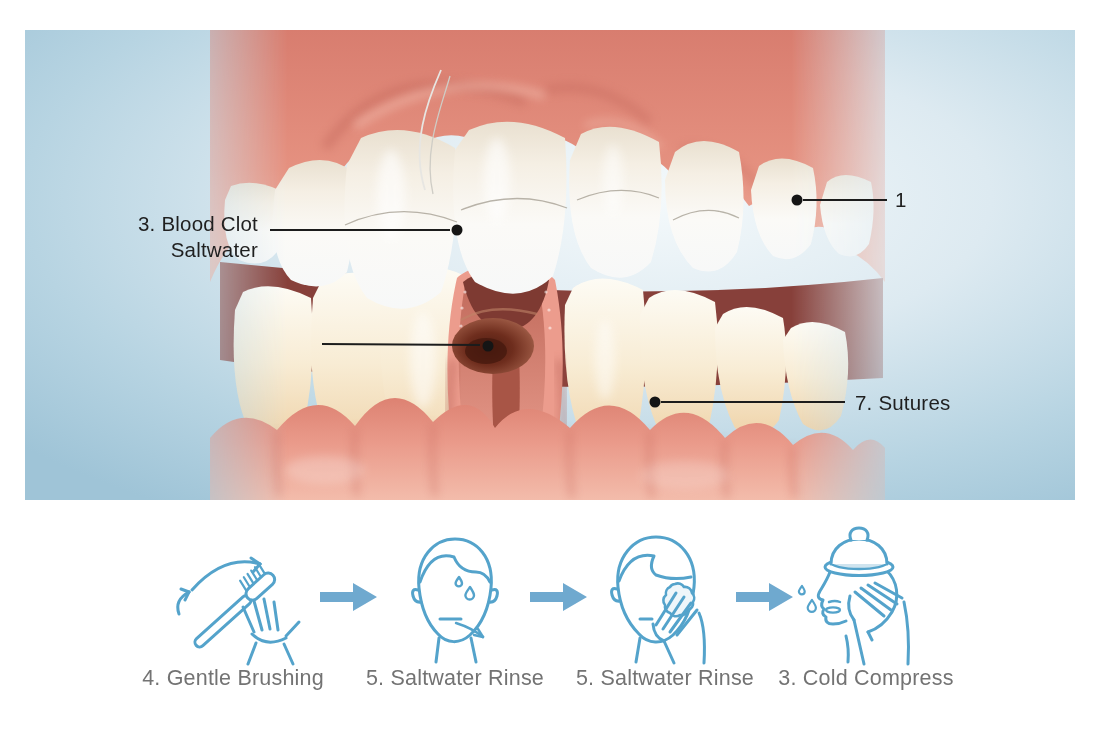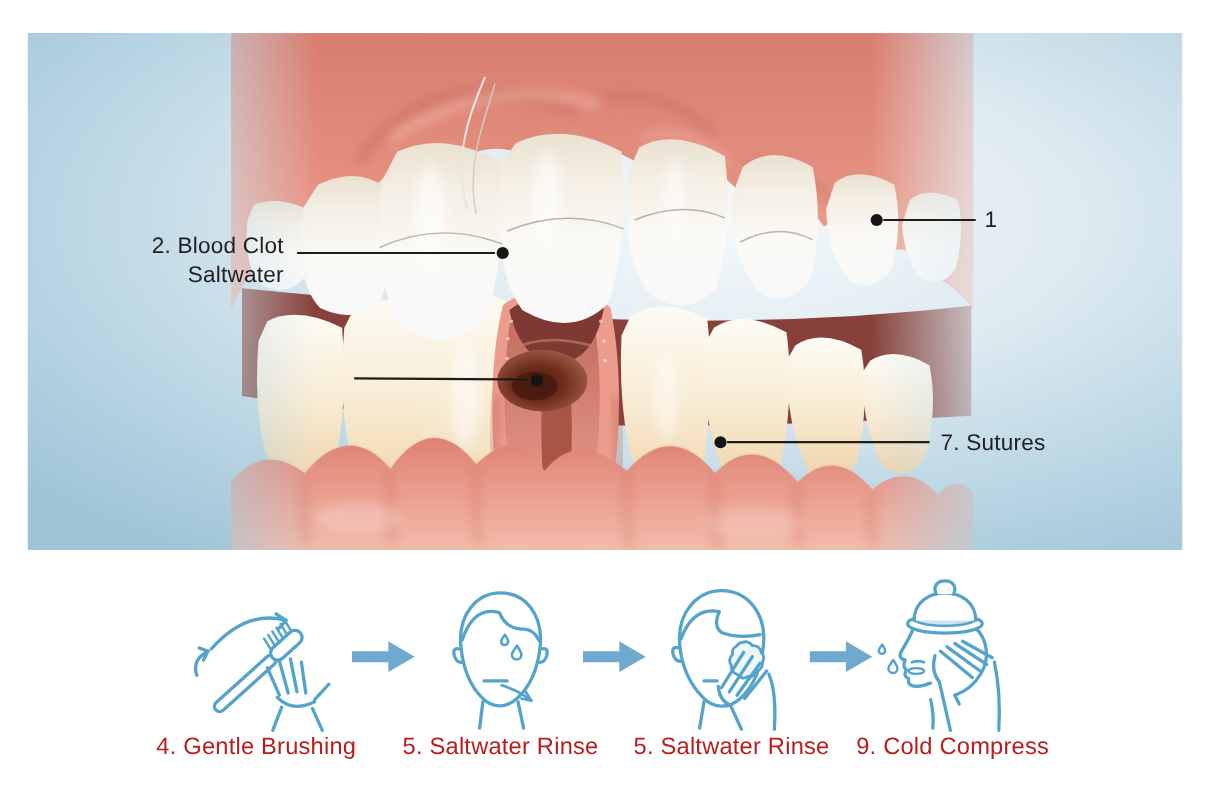--- a/index.html
+++ b/index.html
@@ -9,21 +9,21 @@
   .panel svg{display:block;}
   .overlay{position:absolute;left:0;top:0;width:1100px;height:733px;pointer-events:none;}
   .ann{position:absolute;font-size:20.5px;line-height:26px;color:#1f1f1f;letter-spacing:.2px;}
   .ann-blood{left:62px;top:211px;width:196px;text-align:right;}
   .ann-blood span{display:block;}
   .ann-gum{left:90px;top:332px;}
   .ann-one{left:895px;top:187px;}
   .ann-sutures{left:855px;top:390px;}
   .step-icon{position:absolute;}
   .step-label{position:absolute;top:666px;transform:translateX(-50%);
-              font-size:21.5px;color:#b91c1c;white-space:nowrap;letter-spacing:.2px;}
+              font-size:21.5px;color:#737373;white-space:nowrap;letter-spacing:.2px;}
   .arrow{position:absolute;top:581px;}
   .ico{stroke:#54a3cb;fill:none;stroke-width:3;stroke-linecap:round;stroke-linejoin:round;}
 </style>
 </head>
 <body>
 
 <div class="stage">
 
   <div class="panel">
     <svg width="1050" height="470" viewBox="0 0 1050 470">
@@ -167,21 +167,21 @@
 
         <g fill="none">
           <path d="M400,160 C386,115 402,72 416,40" stroke="#e7e6e2" stroke-width="1.8"></path>
           <path d="M408,164 C398,120 416,78 425,46" stroke="#cfcdc6" stroke-width="1.3"></path>
         </g>
       </g>
     </svg>
   </div>
 
   <div class="ann ann-blood">
-    <span>2. Blood Clot</span>
+    <span>3. Blood Clot</span>
     <span>Saltwater</span>
   </div>
   <div class="ann ann-one">1</div>
   <div class="ann ann-sutures">7. Sutures</div>
 
   <svg class="overlay">
     <g stroke="#1c1c1c" stroke-width="2" fill="#151515">
       <g>
         <line x1="270" y1="230" x2="450" y2="230"></line>
           <circle cx="457" cy="230" r="5.5" stroke="none"></circle>
@@ -307,15 +307,15 @@
           <path d="M112,76 Q118,104 116,138"></path>
         <path d="M10,60 c1.6,2.4 2.7,4.1 2.7,5.5 a2.9,2.9 0 1 1 -5.8,0 c0,-1.4 1.3,-3.1 3.1,-5.5 z" stroke-width="2.2"></path>
         <path d="M20,74 c2.3,3.4 3.9,5.8 3.9,7.8 a4.1,4.1 0 1 1 -8.2,0 c0,-2 1.9,-4.4 4.3,-7.8 z" stroke-width="2.2"></path>
       </g>
     </svg>
   </div>
 
   <div class="step-label" style="left:233px">4. Gentle Brushing</div>
   <div class="step-label" style="left:455px">5. Saltwater Rinse</div>
   <div class="step-label" style="left:665px">5. Saltwater Rinse</div>
-  <div class="step-label" style="left:866px">9. Cold Compress</div>
+  <div class="step-label" style="left:866px">3. Cold Compress</div>
 
 </div>
 
 </body></html>

